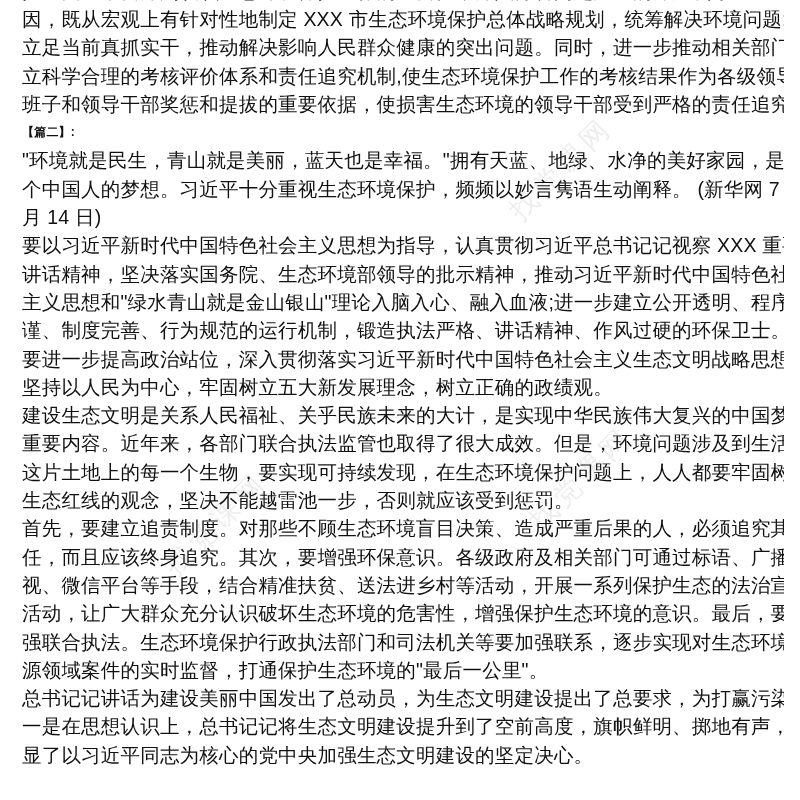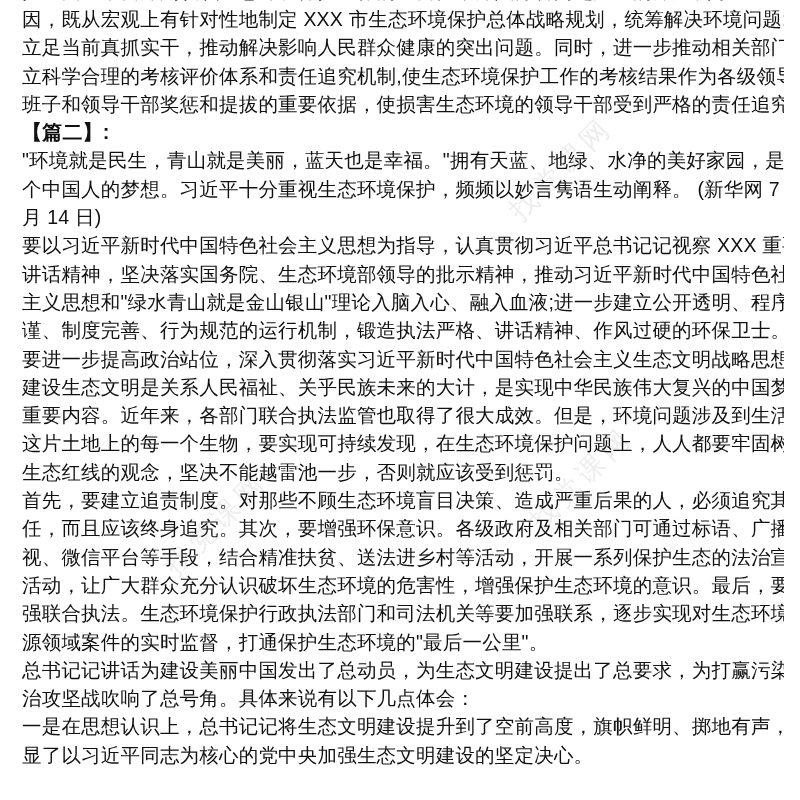--- a/index.html
+++ b/index.html
@@ -44,21 +44,21 @@
     height: 28.3px;
     line-height: 28.3px;
     font-size: 19.5px;
     letter-spacing: 0.2px;
     color: #111111;
     white-space: nowrap;
     overflow: hidden;
   }
   .line.header {
     font-weight: bold;
-    font-size: 20px;
+    font-size: 12px;
   }
 </style>
 </head>
 <body>
 
 <div class="page">
   <div class="watermark-layer">
       <span class="watermark-tile" style="left: 495px; top: 150px; color: rgba(0, 0, 0, 0.07);">找党课网</span>
       <span class="watermark-tile" style="left: 150px; top: 505px; color: rgba(0, 0, 0, 0.07);">找党课网</span>
       <span class="watermark-tile" style="left: 515px; top: 460px; color: rgba(0, 0, 0, 0.07);">找党课网</span>
@@ -71,28 +71,28 @@
       <div class="line">班子和领导干部奖惩和提拔的重要依据，使损害生态环境的领导干部受到严格的责任追究。</div>
       <div class="line header">【篇二】:</div>
       <div class="line">"环境就是民生，青山就是美丽，蓝天也是幸福。"拥有天蓝、地绿、水净的美好家园，是每</div>
       <div class="line">个中国人的梦想。习近平十分重视生态环境保护，频频以妙言隽语生动阐释。 (新华网 7</div>
       <div class="line">月 14 日)</div>
       <div class="line">要以习近平新时代中国特色社会主义思想为指导，认真贯彻习近平总书记记视察 XXX 重要</div>
       <div class="line">讲话精神，坚决落实国务院、生态环境部领导的批示精神，推动习近平新时代中国特色社会</div>
       <div class="line">主义思想和"绿水青山就是金山银山"理论入脑入心、融入血液;进一步建立公开透明、程序严</div>
       <div class="line">谨、制度完善、行为规范的运行机制，锻造执法严格、讲话精神、作风过硬的环保卫士。</div>
       <div class="line">要进一步提高政治站位，深入贯彻落实习近平新时代中国特色社会主义生态文明战略思想，</div>
+      <div class="line">坚持以人民为中心，牢固树立五大新发展理念，树立正确的政绩观。</div>
       <div class="line">建设生态文明是关系人民福祉、关乎民族未来的大计，是实现中华民族伟大复兴的中国梦的</div>
       <div class="line">重要内容。近年来，各部门联合执法监管也取得了很大成效。但是，环境问题涉及到生活在</div>
       <div class="line">这片土地上的每一个生物，要实现可持续发现，在生态环境保护问题上，人人都要牢固树立</div>
       <div class="line">生态红线的观念，坚决不能越雷池一步，否则就应该受到惩罚。</div>
       <div class="line">首先，要建立追责制度。对那些不顾生态环境盲目决策、造成严重后果的人，必须追究其责</div>
       <div class="line">任，而且应该终身追究。其次，要增强环保意识。各级政府及相关部门可通过标语、广播电</div>
       <div class="line">视、微信平台等手段，结合精准扶贫、送法进乡村等活动，开展一系列保护生态的法治宣传</div>
       <div class="line">活动，让广大群众充分认识破坏生态环境的危害性，增强保护生态环境的意识。最后，要加</div>
       <div class="line">强联合执法。生态环境保护行政执法部门和司法机关等要加强联系，逐步实现对生态环境资</div>
       <div class="line">源领域案件的实时监督，打通保护生态环境的"最后一公里"。</div>
       <div class="line">总书记记讲话为建设美丽中国发出了总动员，为生态文明建设提出了总要求，为打赢污染防</div>
-      <div class="line">治攻坚战吹响了总号角。具体来说有以下几点体会：</div>
       <div class="line">一是在思想认识上，总书记记将生态文明建设提升到了空前高度，旗帜鲜明、掷地有声，彰</div>
       <div class="line">显了以习近平同志为核心的党中央加强生态文明建设的坚定决心。</div>
     </div>
 </div>
 
 </body></html>

